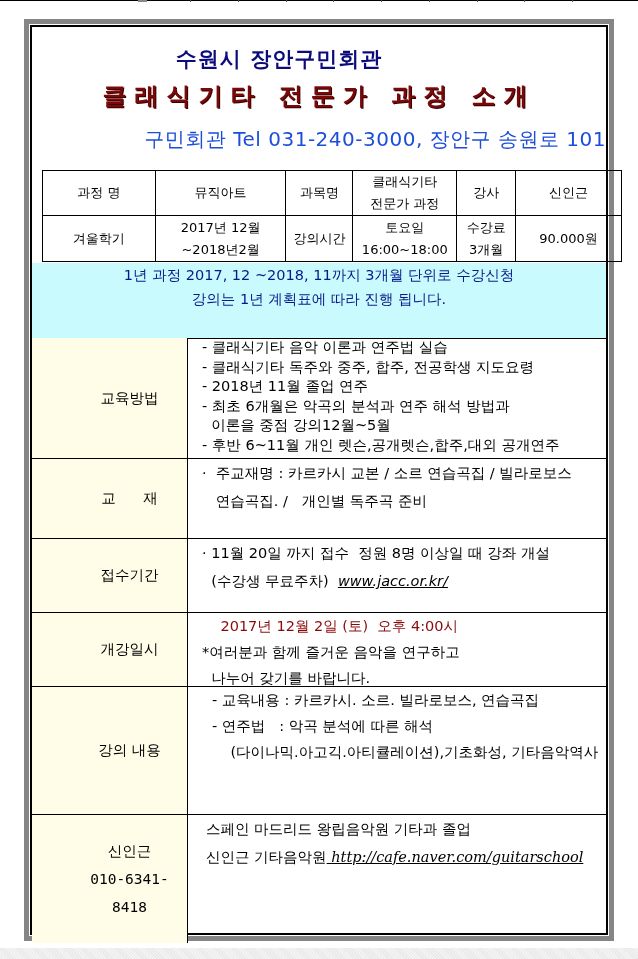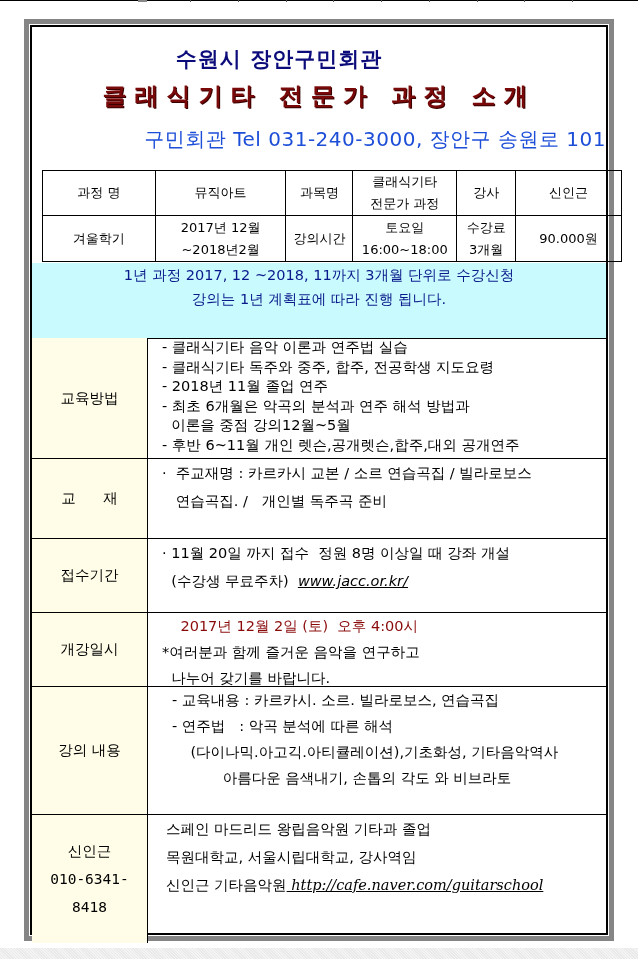--- a/index.html
+++ b/index.html
@@ -43,21 +43,21 @@
     position:absolute; left:0; right:0; top:236px; height:75px;
     background:#c8fafe; border-bottom:1.5px solid #000; text-align:center; color:#0a1a8a; font-size:14.5px;
   }
   .intro div { line-height:24px; }
 
   .rows { position:absolute; left:0; right:0; top:311px; }
   .row { position:relative; border-bottom:1.5px solid #000; display:flex; }
   .row:last-child { border-bottom:none; }
   .lab {
     width:115px; flex:0 0 115px; background:#fffde8; border-right:1.5px solid #000;
-    display:flex; align-items:center; justify-content:center; font-size:14.5px; text-align:center;
+    display:flex; align-items:center; justify-content:center; font-size:14.5px; text-align:center;padding-left:40px;
   }
   .val { flex:1; padding-left:14px; font-size:14.5px; display:flex; flex-direction:column; }
   .val div { white-space:pre; }
   .lh20 div { line-height:19.5px; }
   .lh26 div { line-height:26px; }
   .lh28 div { line-height:28px; }
   .red { color:#8a0a0a; }
   .u { text-decoration:underline;font-style:italic; }
   .serif { font-family:"DejaVu Serif","Liberation Serif",serif; }
   .mono { font-family:"DejaVu Sans Mono","Liberation Mono",monospace; }
@@ -172,33 +172,31 @@
             <div>  나누어 갖기를 바랍니다.</div>
           </div>
         </div>
 
         <div class="row" style="height:127px">
           <div class="lab">강의 내용</div>
           <div class="val lh26" style="padding-left:24px">
             <div>- 교육내용 : 카르카시. 소르. 빌라로보스, 연습곡집</div>
             <div>- 연주법   : 악곡 분석에 따른 해석</div>
             <div>    (다이나믹.아고긱.아티큘레이션),기초화성, 기타음악역사</div>
-            <div>           아름다운 음색내기, 손톱의 각도 와 비브라토</div>
           </div>
         </div>
 
         <div class="row" style="height:128px">
           <div class="lab" style="flex-direction:column">
             <div class="navy-lab">신인근</div>
             <div class="navy-lab mono">010-6341-</div>
             <div class="navy-lab mono">8418</div>
           </div>
           <div class="val lh28" style="padding-left:18px">
             <div>스페인 마드리드 왕립음악원 기타과 졸업</div>
-            <div>목원대학교, 서울시립대학교, 강사역임</div>
             <div><span>신인근 기타음악원</span><span class="u serif"> http://cafe.naver.com/guitarschool</span></div>
           </div>
         </div>
       </div>
 
     </div>
   </div>
 </div>
 
 <div class="bottom-strip"></div>

